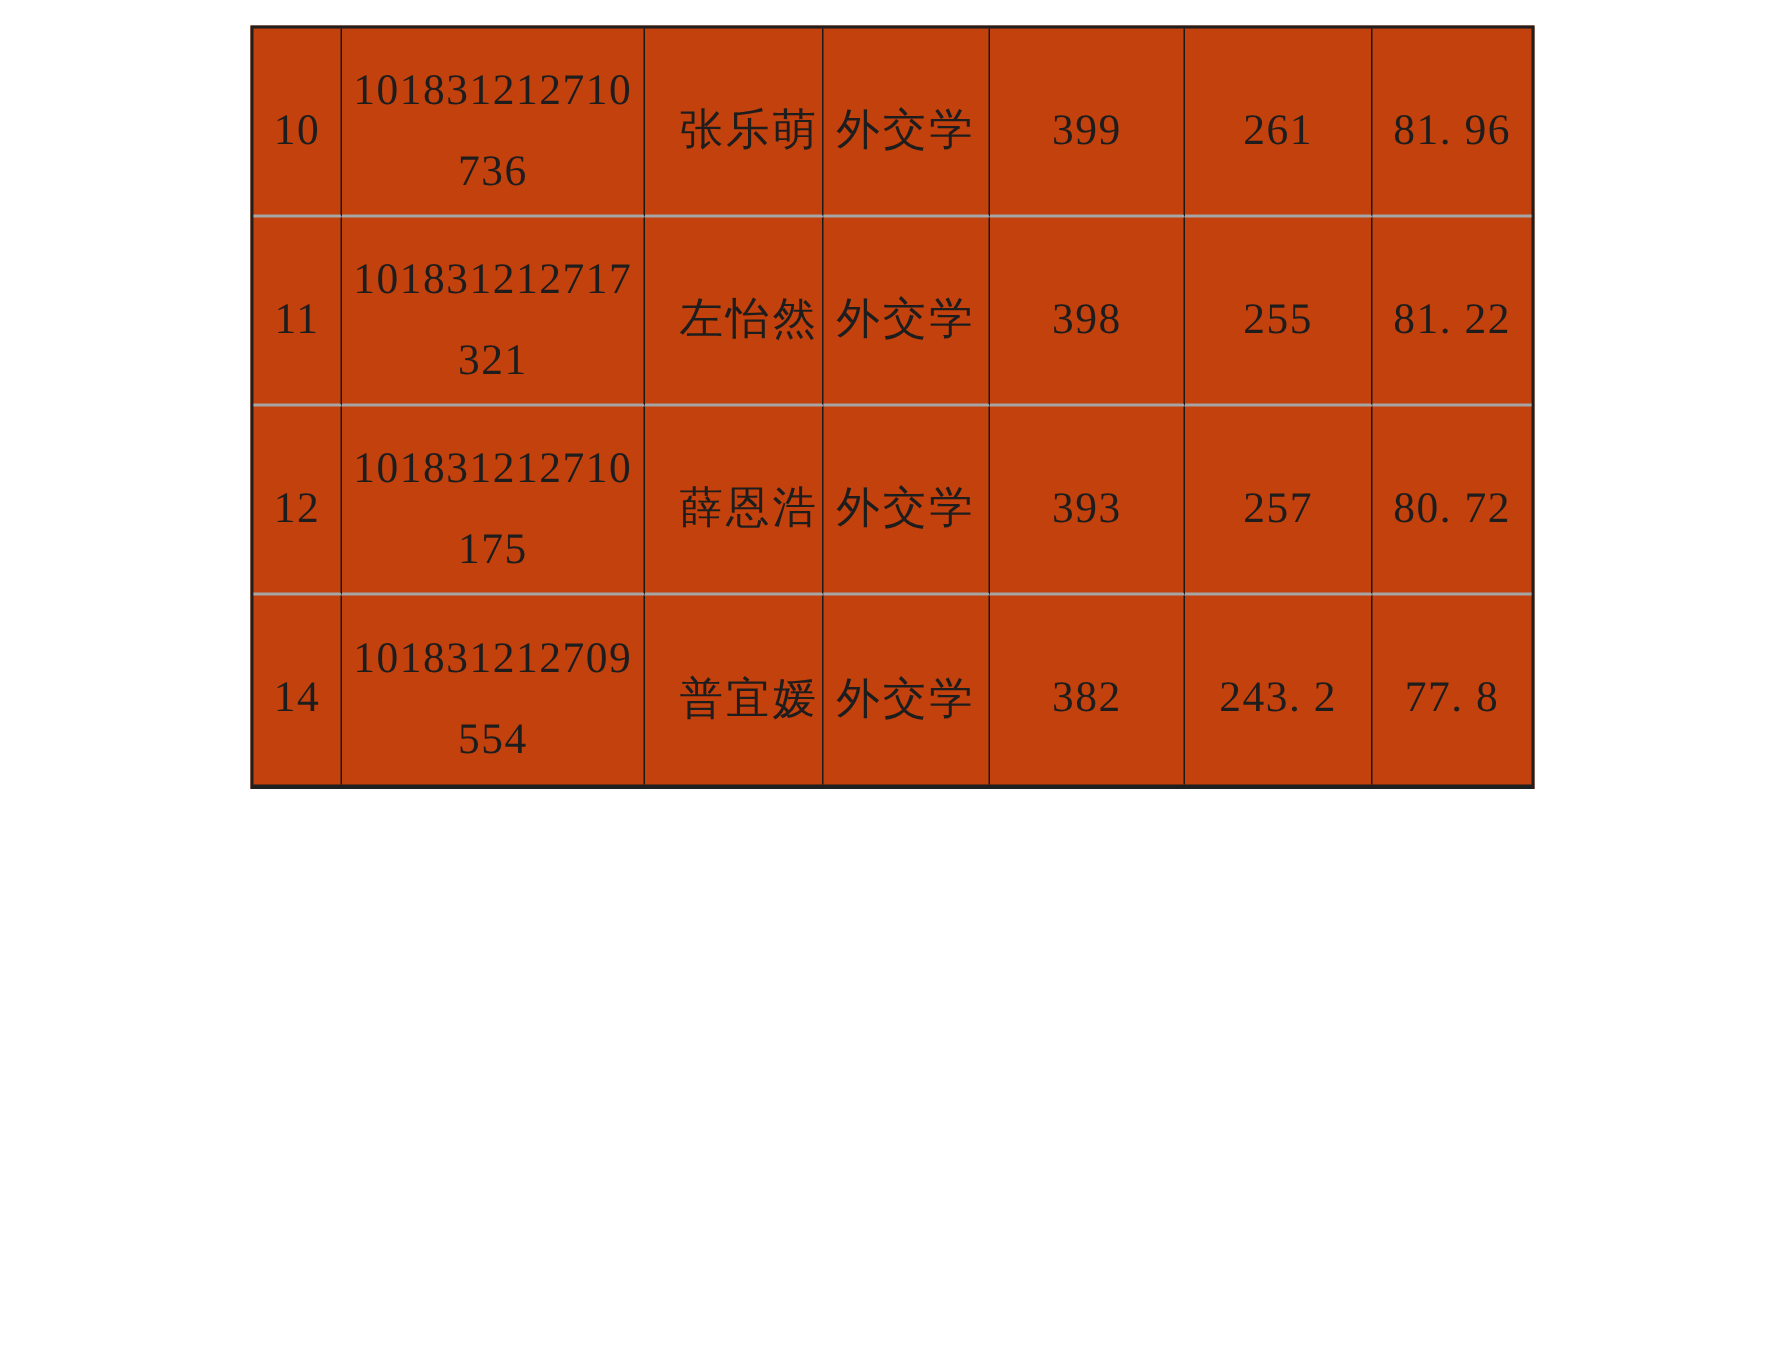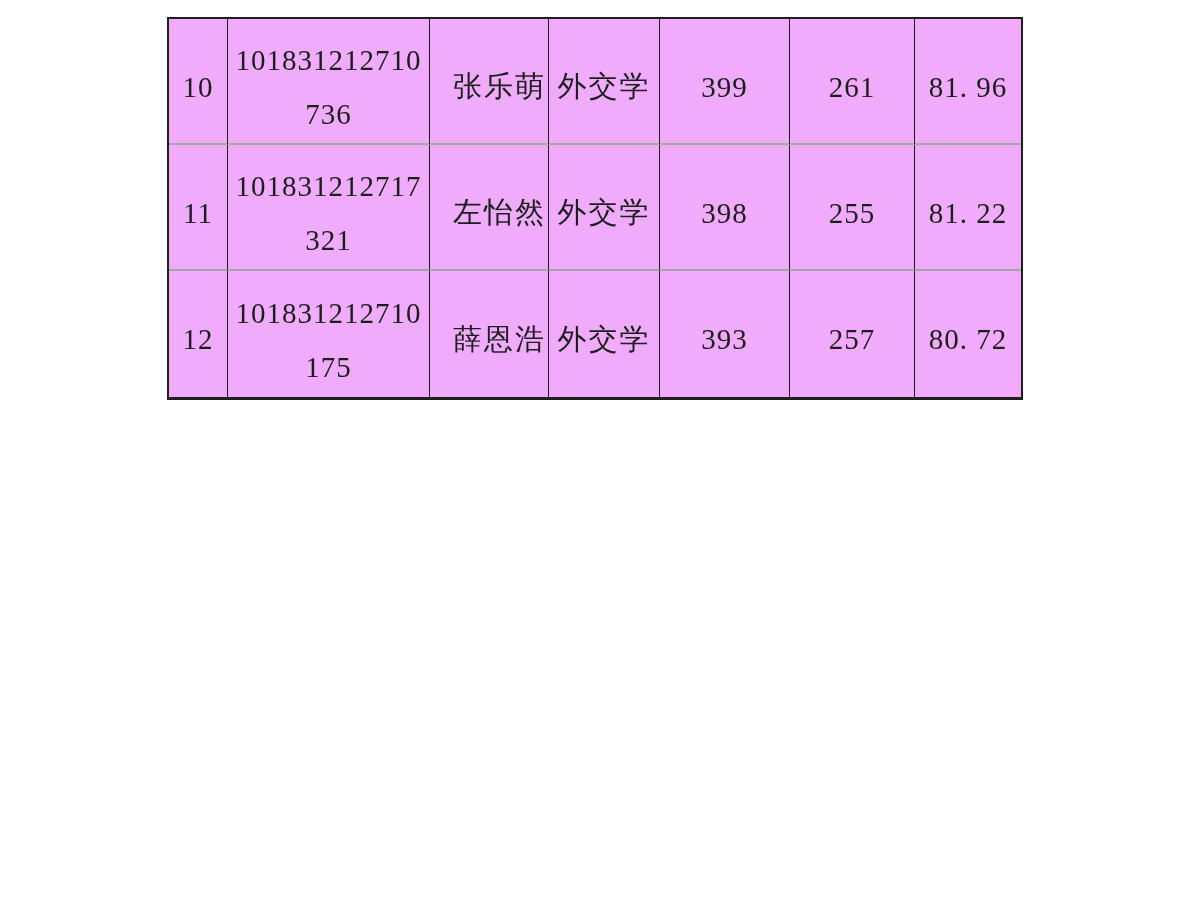--- a/index.html
+++ b/index.html
@@ -18,21 +18,21 @@
     position: absolute;
     left: 167px;
     top: 17px;
     width: 852px;
     box-sizing: border-box;
     table-layout: fixed;
     border-collapse: separate;
     border-spacing: 0;
     border: 2px solid #1f1f1f;
     border-bottom-width: 3px;
-    background: #f0abfc;
+    background: #c2410c;
   }
   td {
     box-sizing: border-box;
     height: 125.5px;
     border-right: 1px solid #1a1a1a;
     border-bottom: 2px solid #a6a6a6;
     text-align: center;
     vertical-align: middle;
     font-size: 29px;
     color: #1d1d1d;
@@ -95,15 +95,27 @@
           <td class="c-id">
             <span class="id-line">101831212710</span>
             <span class="id-line">175</span>
           </td>
           <td class="c-name">薛恩浩</td>
           <td class="c-major">外交学</td>
           <td class="c-score1">393</td>
           <td class="c-score2">257</td>
           <td class="c-weighted">80. 72</td>
         </tr>
+        <tr>
+          <td class="c-rank">14</td>
+          <td class="c-id">
+            <span class="id-line">101831212709</span>
+            <span class="id-line">554</span>
+          </td>
+          <td class="c-name">普宜媛</td>
+          <td class="c-major">外交学</td>
+          <td class="c-score1">382</td>
+          <td class="c-score2">243. 2</td>
+          <td class="c-weighted">77. 8</td>
+        </tr>
       </tbody>
   </table>
 </div>
 
 </body></html>

